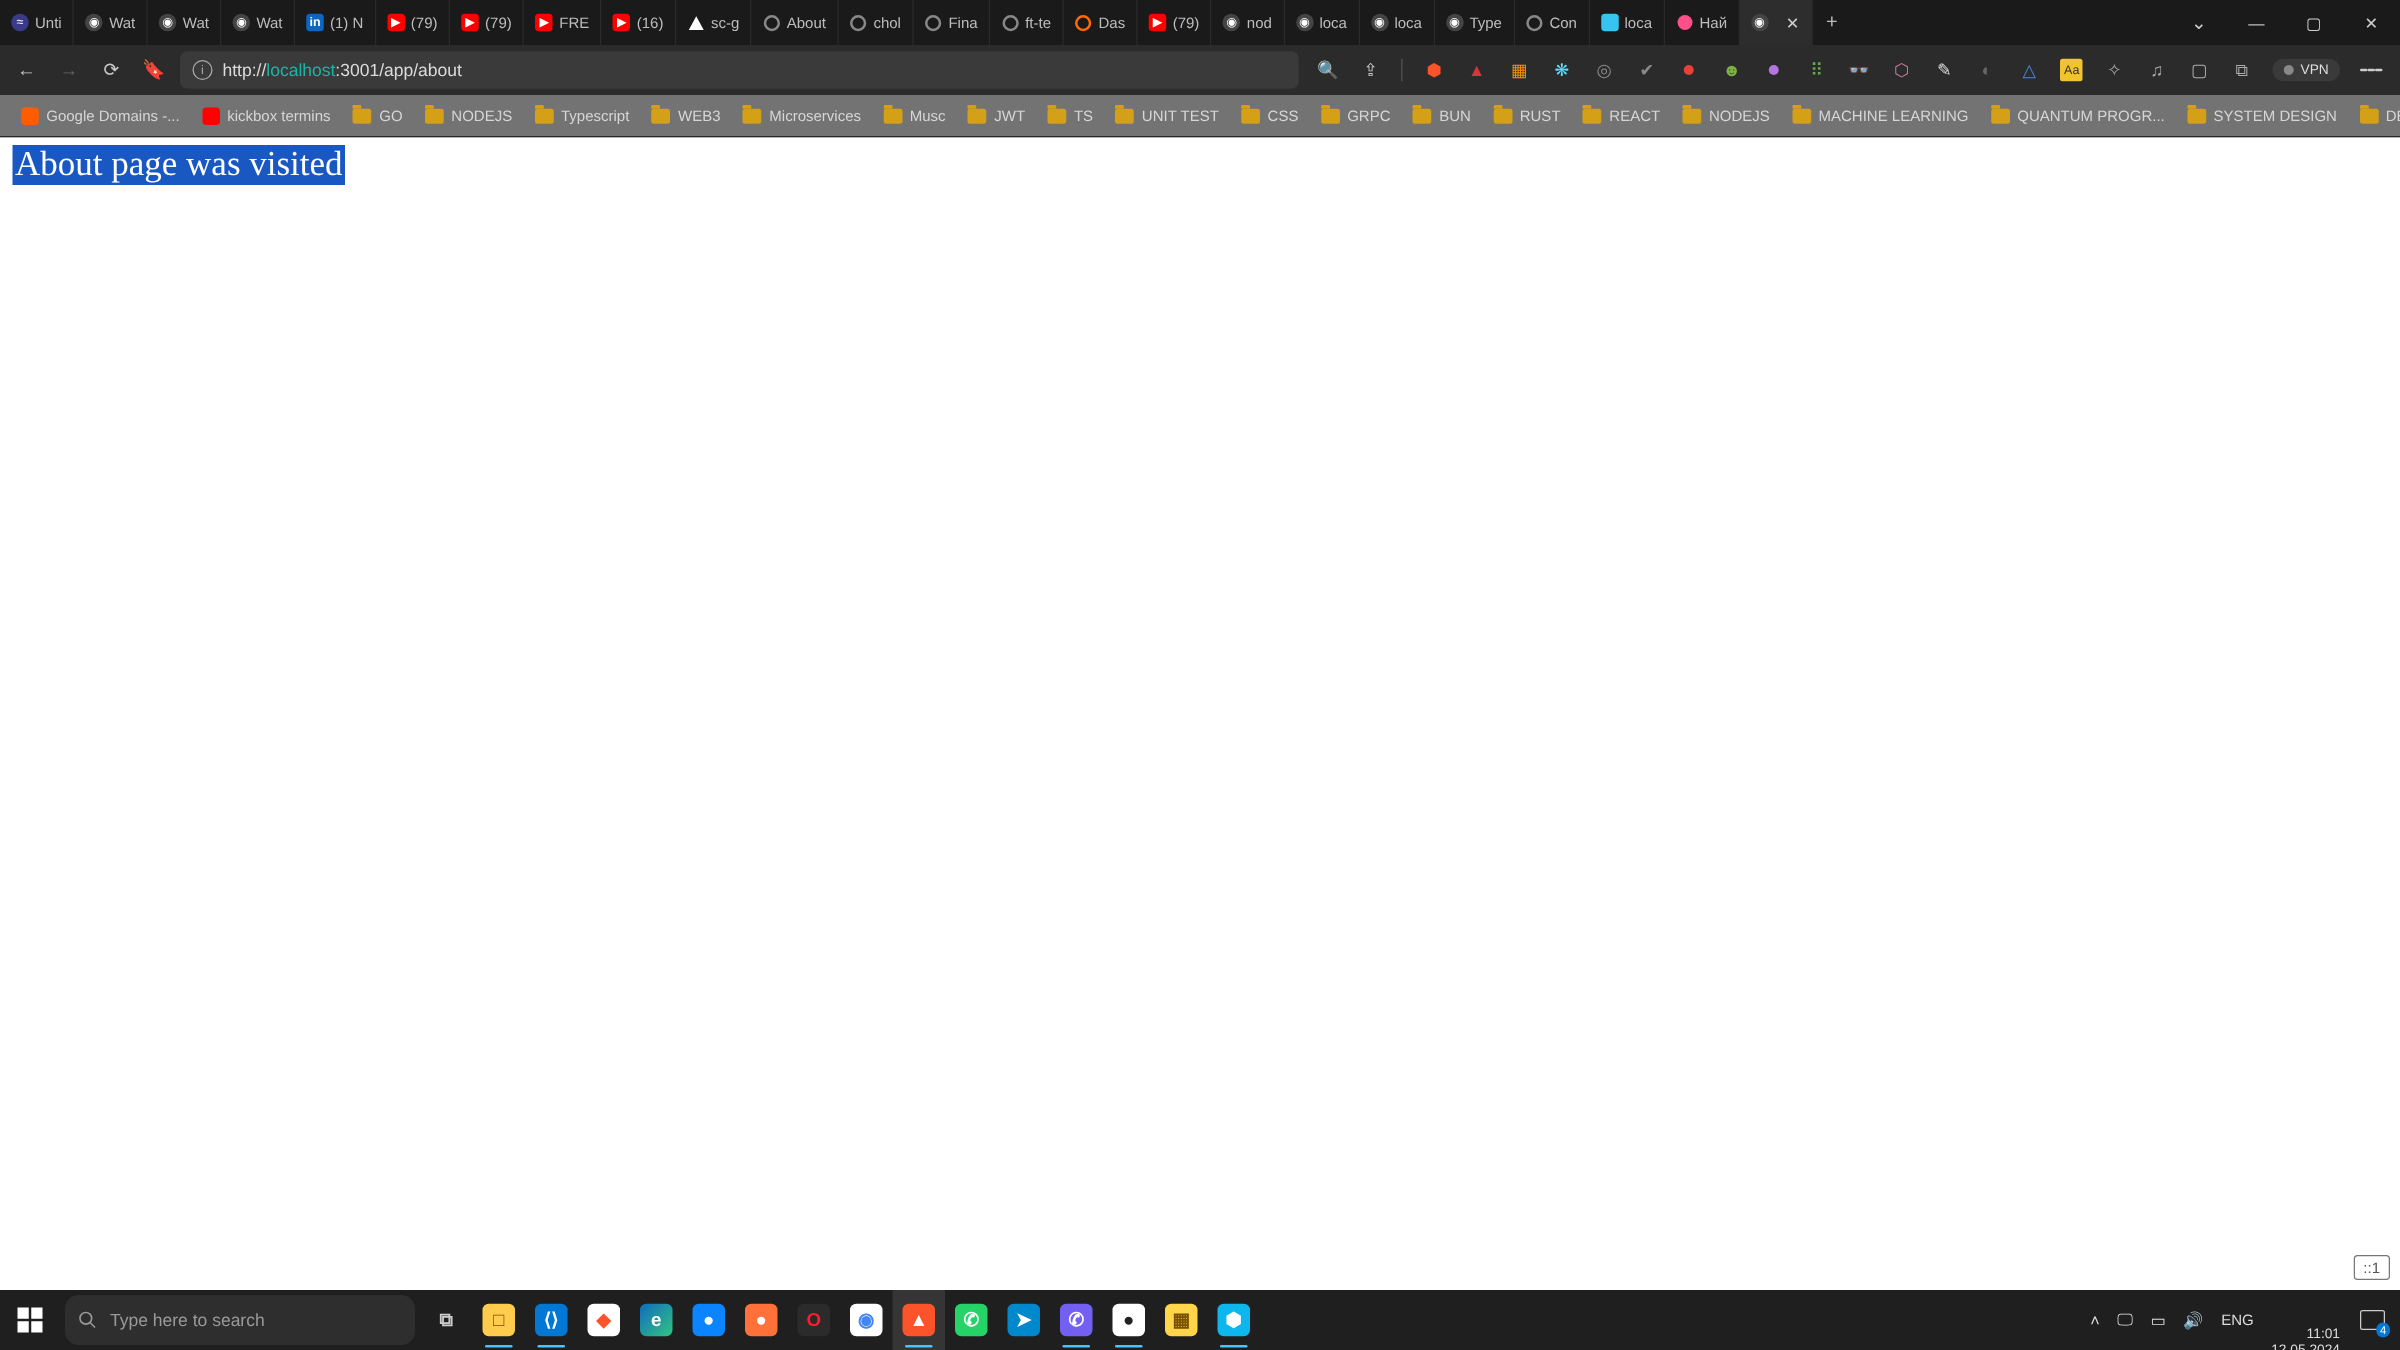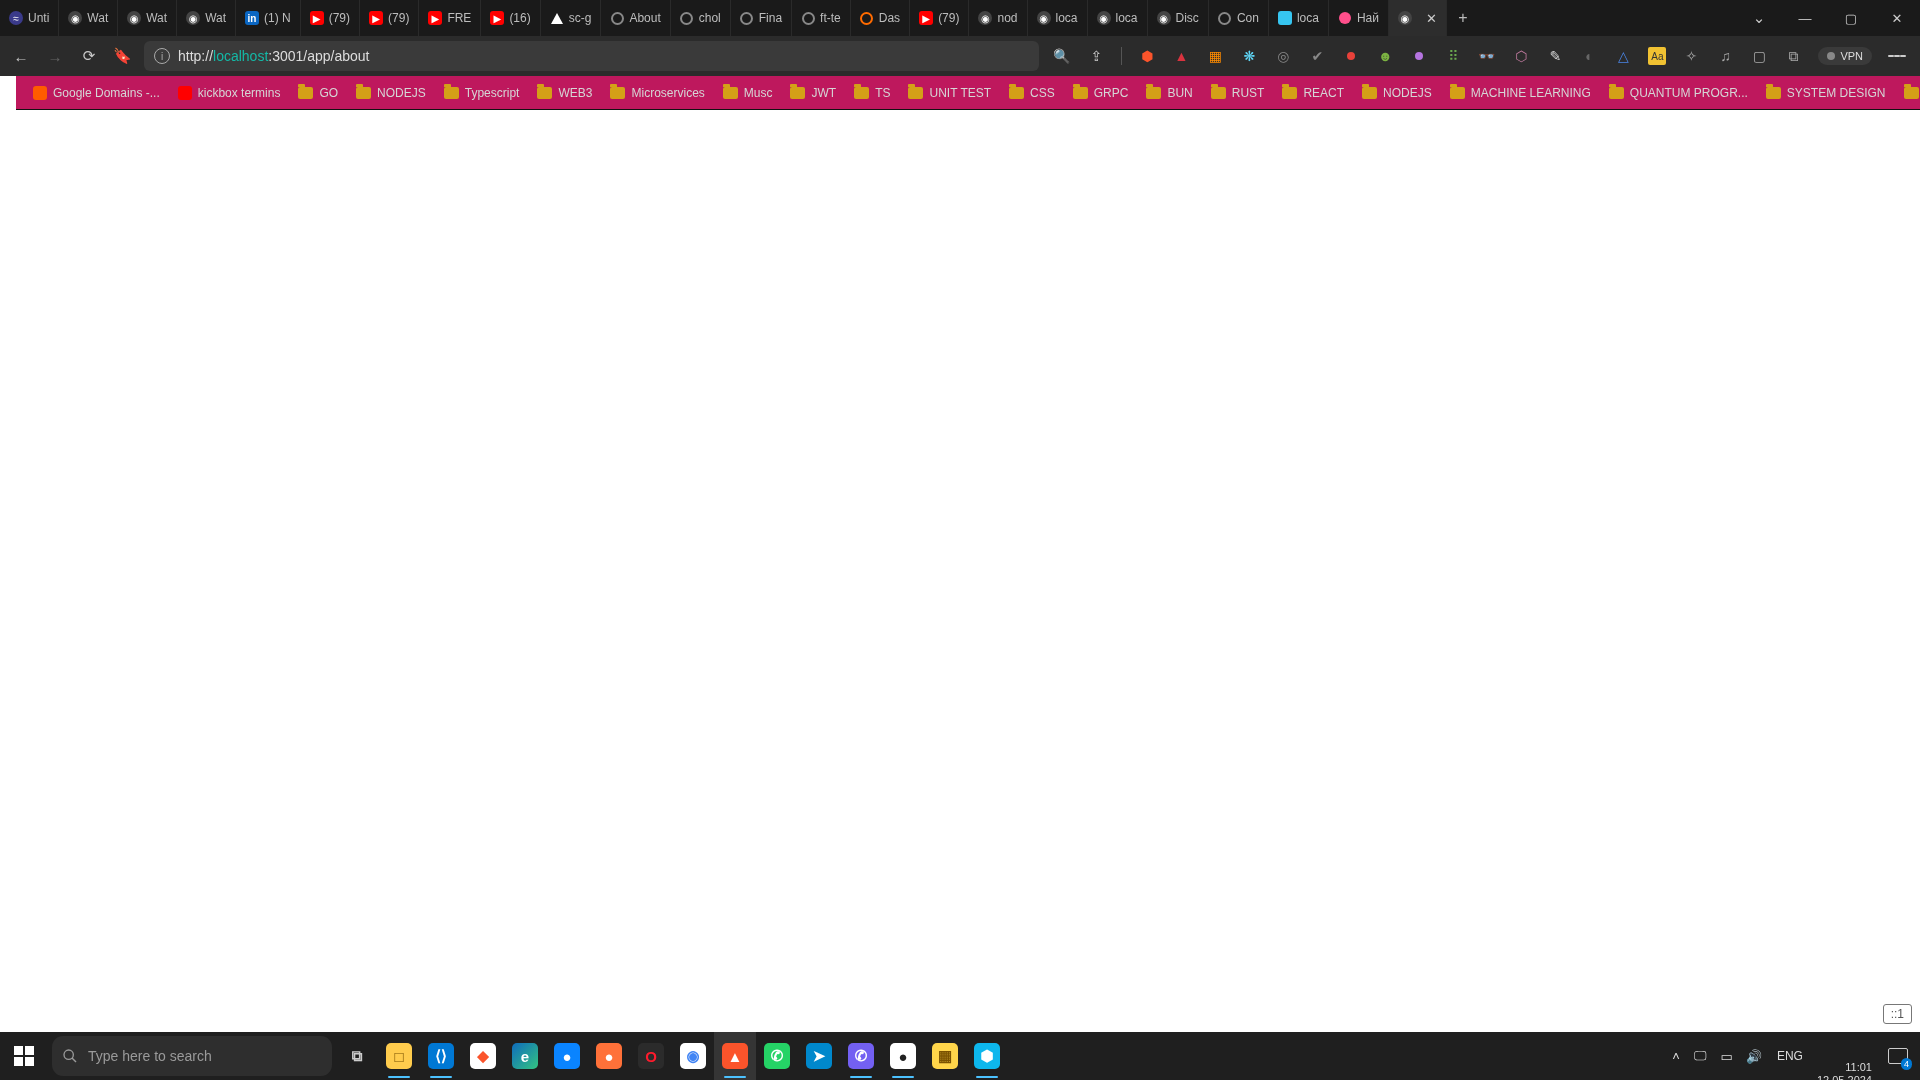--- a/index.html
+++ b/index.html
@@ -34,21 +34,21 @@
   .url-text { font-size:14px; color:#dcdcdc; white-space:nowrap; }
   .url-text .host { color:#14b8a6; }
   .addr-right { display:flex; align-items:center; gap:16px; padding:0 6px; }
   .pill { display:flex; align-items:center; gap:5px; background:#3a3a3a; padding:3px 9px; border-radius:11px; font-size:11px; color:#ddd; cursor:pointer; }
   .dot { width:8px; height:8px; border-radius:50%; display:inline-block; }
   .ico { width:18px; height:18px; display:inline-flex; align-items:center; justify-content:center; font-size:14px; cursor:pointer; }
   .sep { width:1px; height:18px; background:#555; }
   .menu-ico span { display:block; width:16px; height:2px; background:#ccc; margin:2px 0; border-radius:1px; }
 
   
-  .bmbar { height:34px; background:#be185d; display:flex; align-items:center; padding:0 10px; gap:4px; color:#d6d6d6; font-size:12px; border-bottom:1px solid #111;margin-left:16px; }
+  .bmbar { height:34px; background:#737373; display:flex; align-items:center; padding:0 10px; gap:4px; color:#d6d6d6; font-size:12px; border-bottom:1px solid #111; }
   .bm { display:flex; align-items:center; gap:6px; padding:4px 7px; border-radius:4px; cursor:pointer; white-space:nowrap; }
   .folder-ico { width:15px; height:12px; background:#d4a017; border-radius:2px; position:relative; flex:0 0 15px; }
   .folder-ico::before { content:""; position:absolute; top:-3px; left:0; width:7px; height:3px; background:#d4a017; border-radius:1px 1px 0 0; }
   .bm-fav { width:14px; height:14px; border-radius:3px; flex:0 0 14px; }
 
   
   .page { position:absolute; top:110px; left:0; right:0; bottom:48px; background:#fff; }
   .page-heading { font-family:"Times New Roman",serif; font-size:28px; font-weight:400; background:#1957c2; color:#fff; display:inline-block; padding:0 2px; margin:6px 0 0 10px; }
   .badge { position:absolute; right:8px; bottom:8px; border:1px solid #777; border-radius:3px; font-size:12px; color:#555; padding:2px 7px; background:#fff; }
 
@@ -160,21 +160,21 @@
       <div class="tab">
         <span class="favicon fav-gl">◉</span>
         <span>loca</span>
       </div>
       <div class="tab">
         <span class="favicon fav-gl">◉</span>
         <span>loca</span>
       </div>
       <div class="tab">
         <span class="favicon fav-gl">◉</span>
-        <span>Disc</span>
+        <span>Type</span>
       </div>
       <div class="tab">
         <span class="favicon">
           <span class="fav-ring"></span>
         </span>
         <span>Con</span>
       </div>
       <div class="tab">
         <span class="favicon fav-sl"></span>
         <span>loca</span>
@@ -335,20 +335,21 @@
       </div>
       <div class="bm">
         <span class="folder-ico"></span>
         <span>DB</span>
       </div>
     </div>
 
 </div>
 
 <div class="page">
+  <span class="page-heading">About page was visited</span>
   <span class="badge">::1</span>
 </div>
 
 <div class="taskbar">
   <div class="start">
     <div class="winlogo">
         <span></span>
         <span></span>
         <span></span>
         <span></span>

